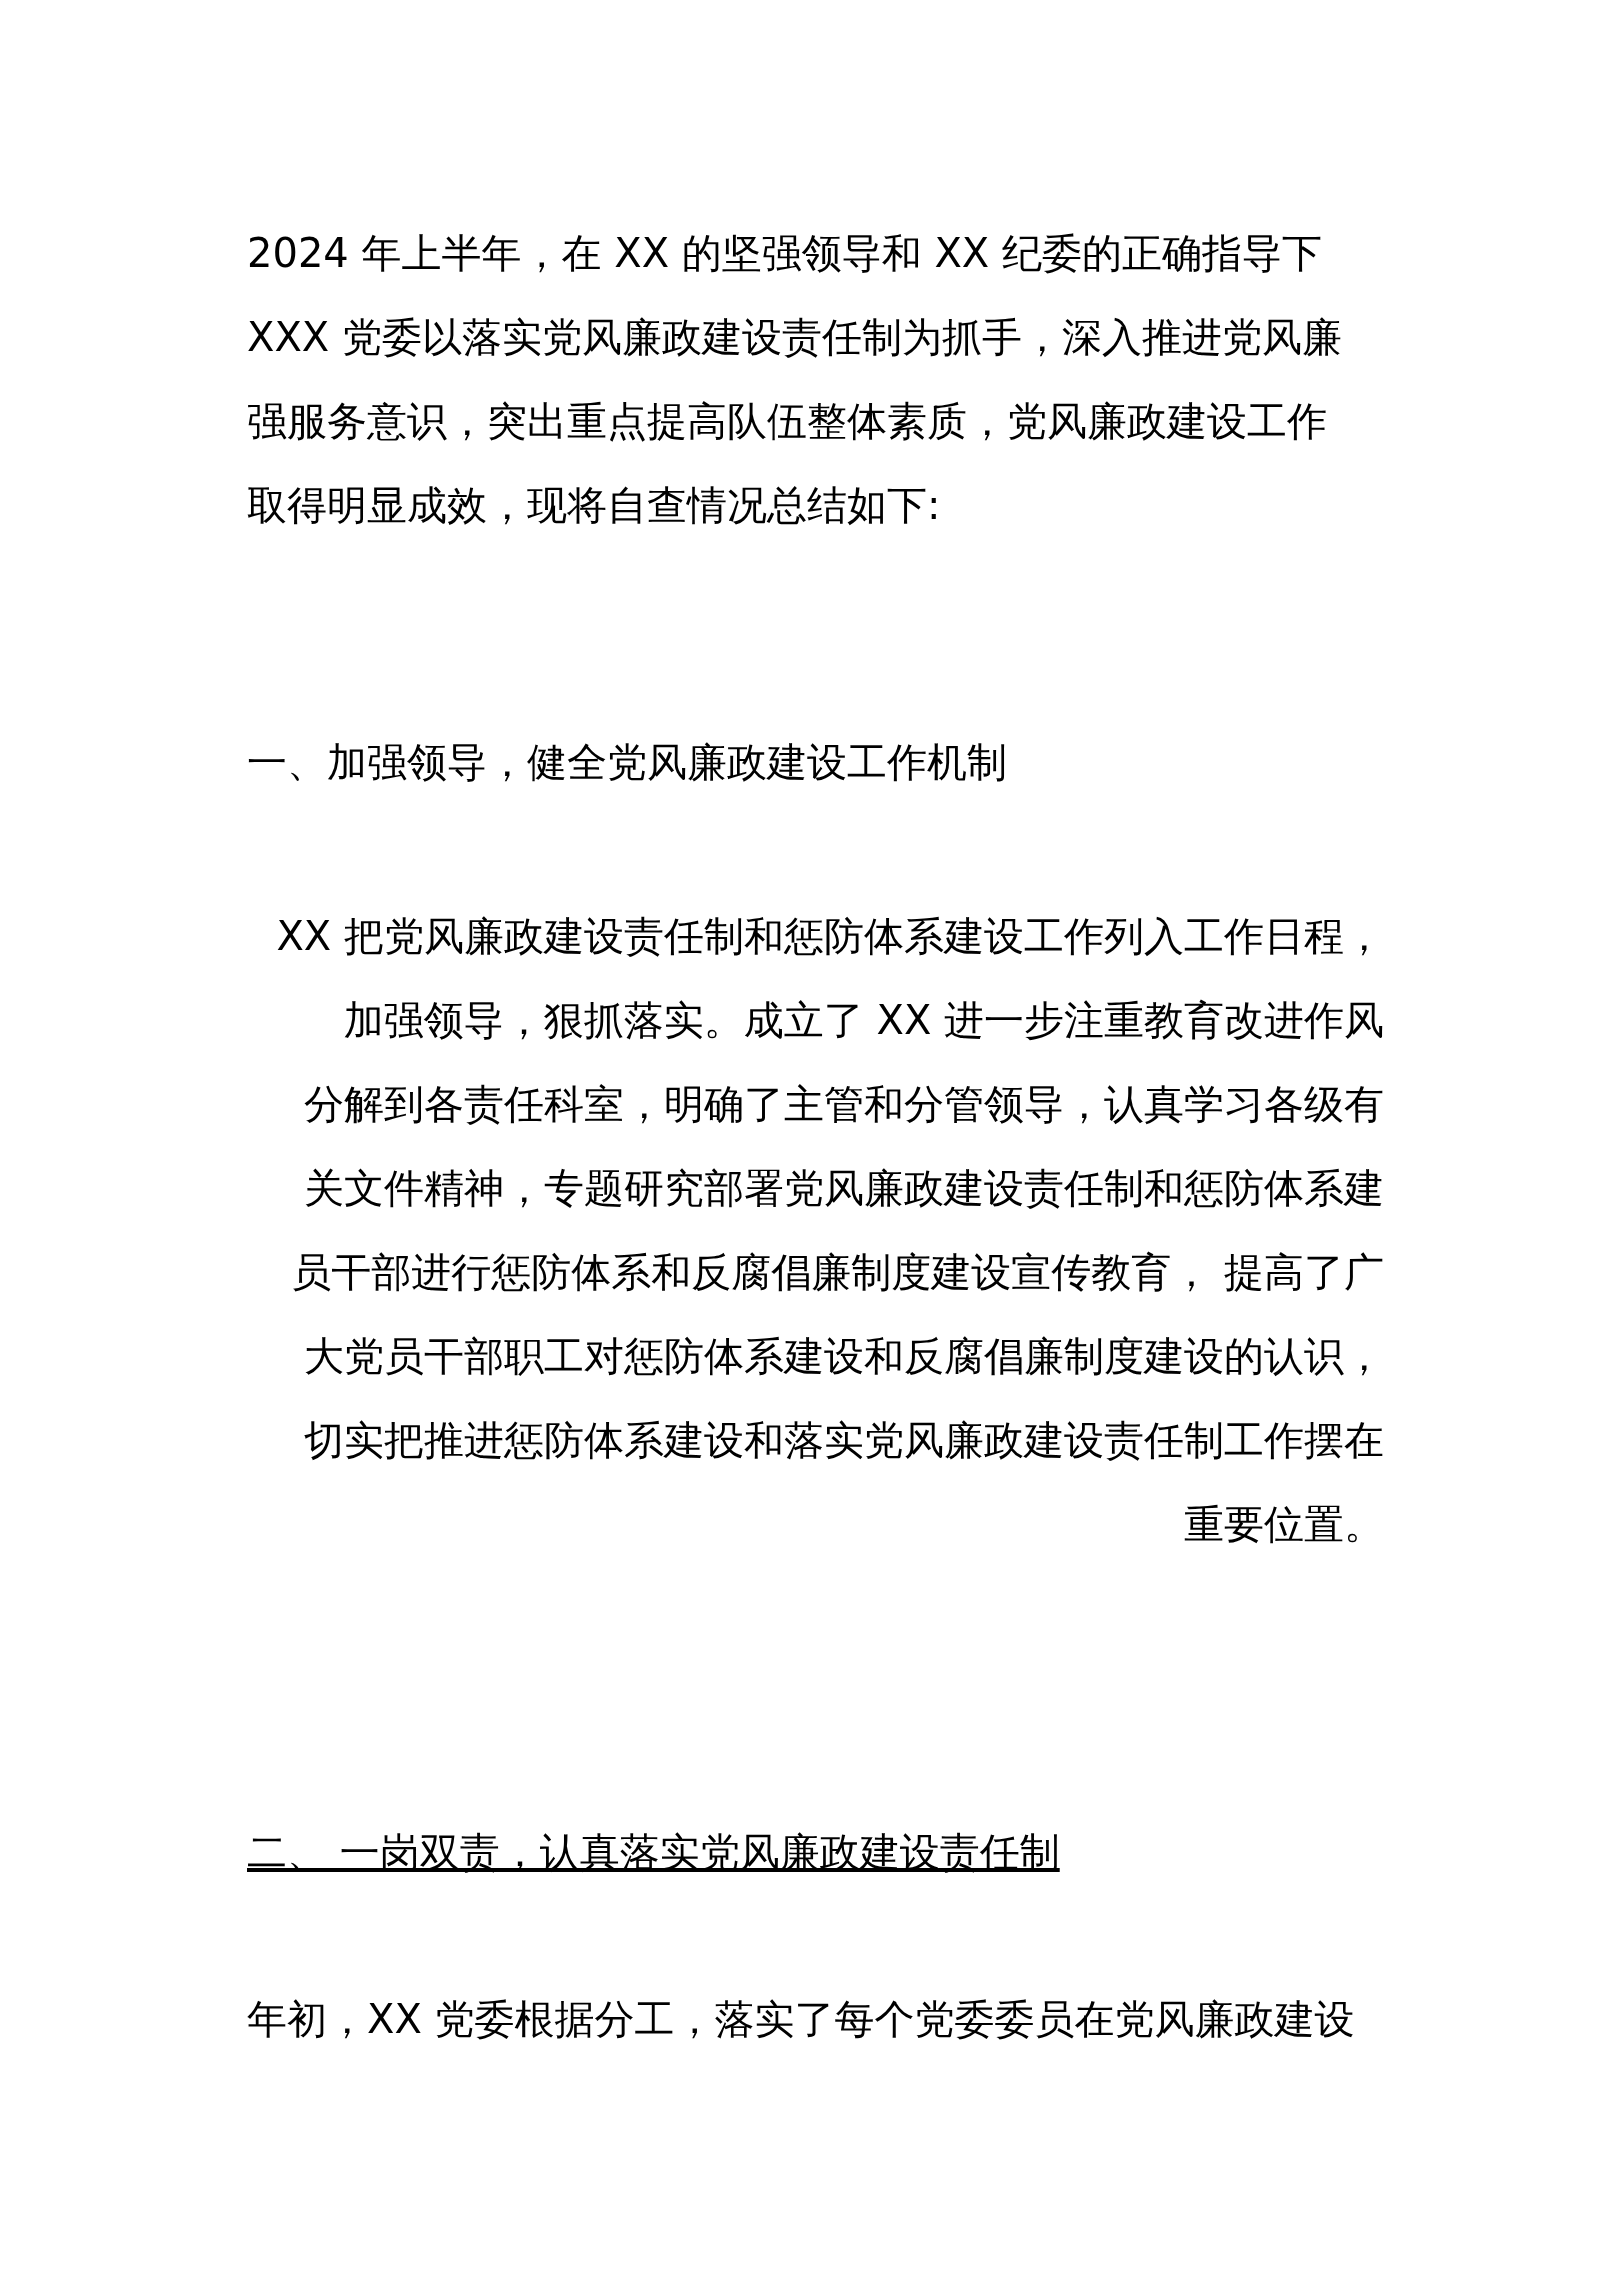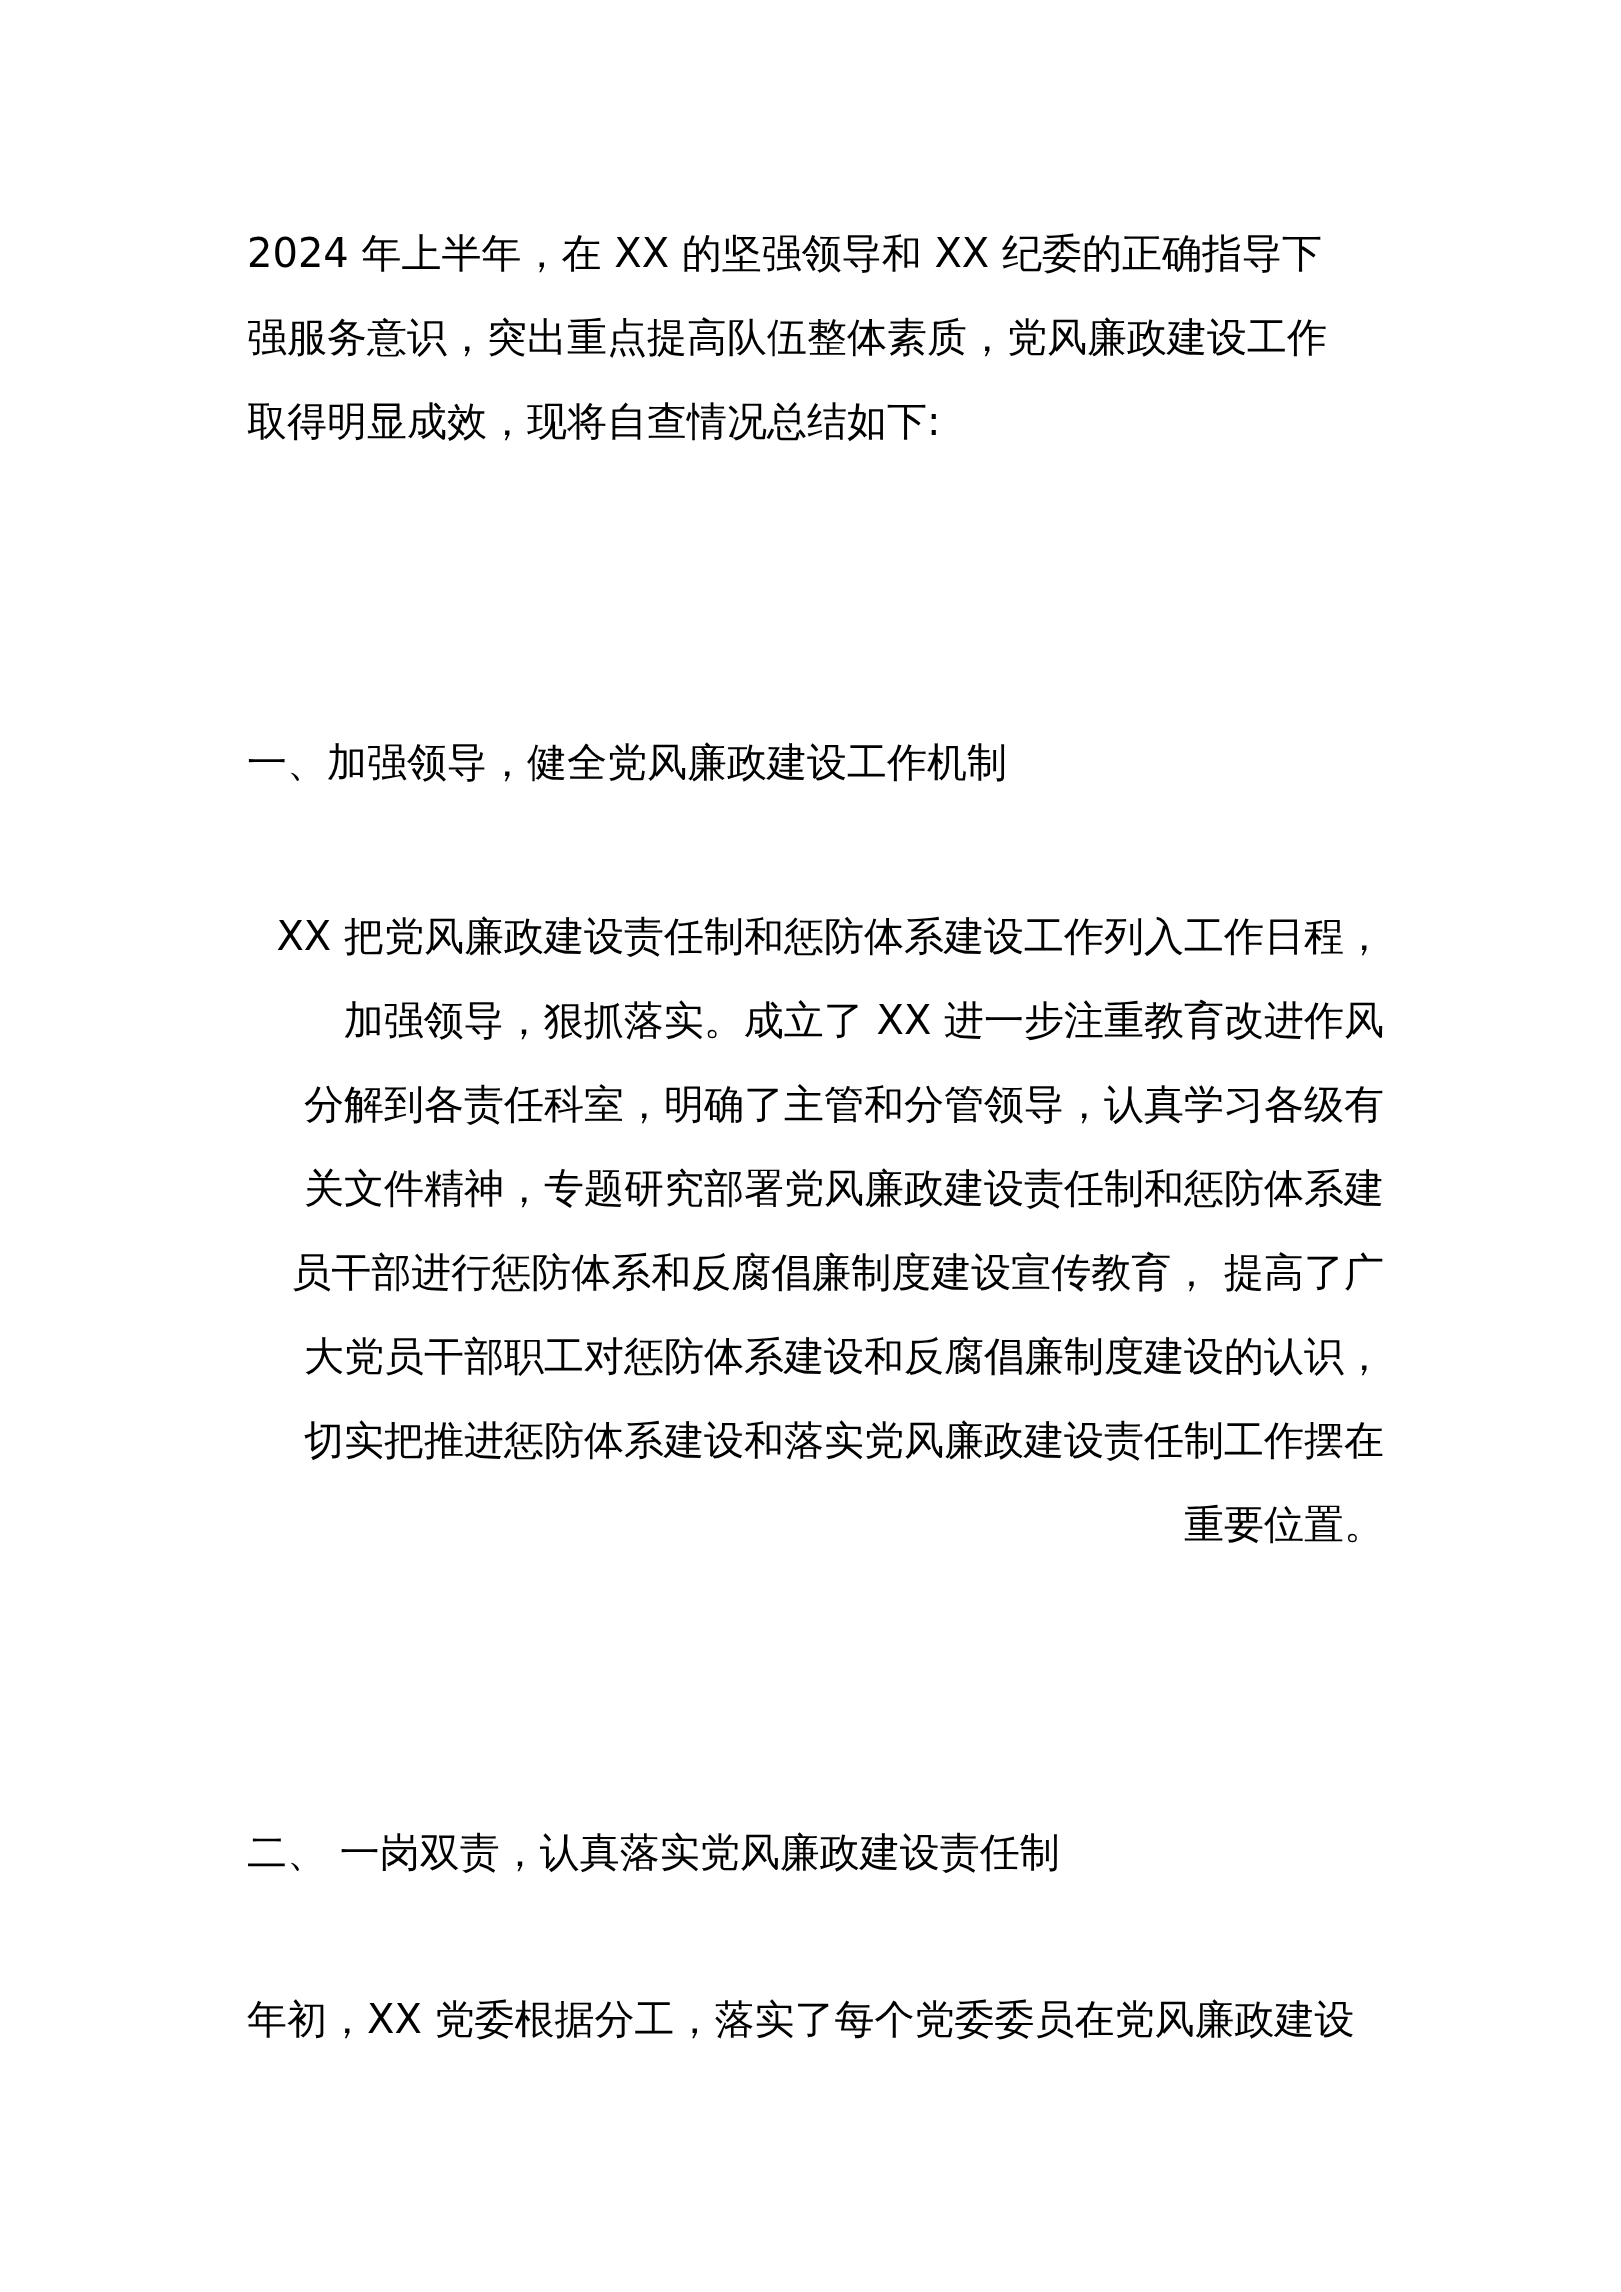--- a/index.html
+++ b/index.html
@@ -33,30 +33,31 @@
       display: block;
       height: 84px;
       line-height: 84px;
       font-size: 40px;
       white-space: nowrap;
       letter-spacing: 0px;
     }
     #p1 { top: 211px; }
     #h1 { top: 720px; }
     #p2 { top: 894px; text-align: right; }
-    #h2 { top: 1810px; }
+    #h2 { top: 1810px; text-decoration: underline; }
     #p3 { top: 1977px; }
   </style>
 </head>
 <body>
 
 <div class="page">
 
   <div class="block" id="p1">
     <span class="line">2024 年上半年，在 XX 的坚强领导和 XX 纪委的正确指导下</span>
+    <span class="line">XXX 党委以落实党风廉政建设责任制为抓手，深入推进党风廉</span>
     <span class="line">强服务意识，突出重点提高队伍整体素质，党风廉政建设工作</span>
     <span class="line">取得明显成效，现将自查情况总结如下:</span>
   </div>
 
   <div class="block" id="h1">
     <span class="line">一、加强领导，健全党风廉政建设工作机制</span>
   </div>
 
   <div class="block" id="p2">
     <span class="line">XX 把党风廉政建设责任制和惩防体系建设工作列入工作日程，</span>

